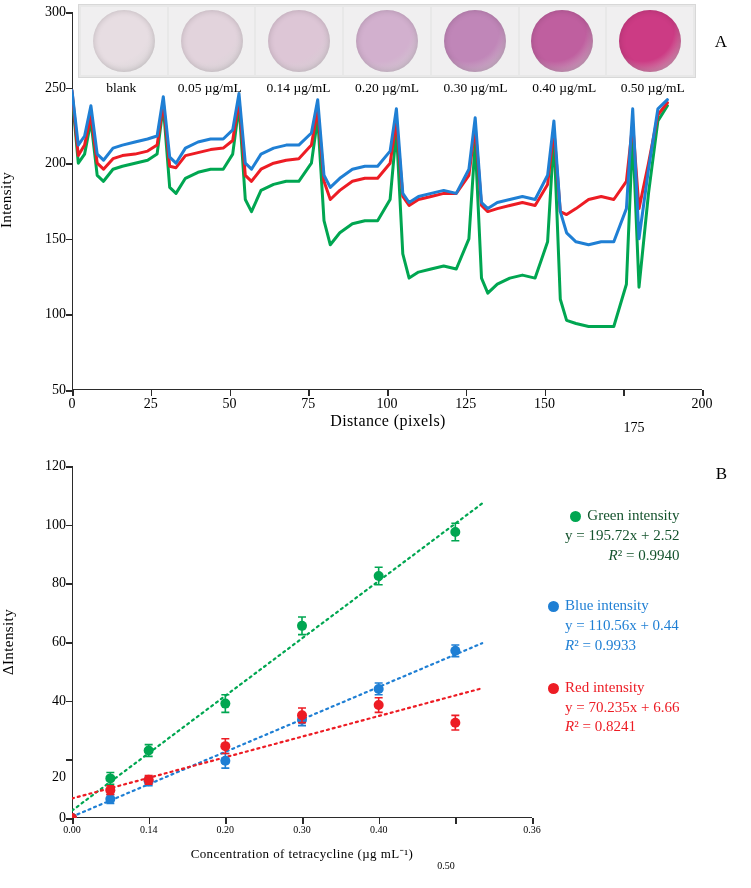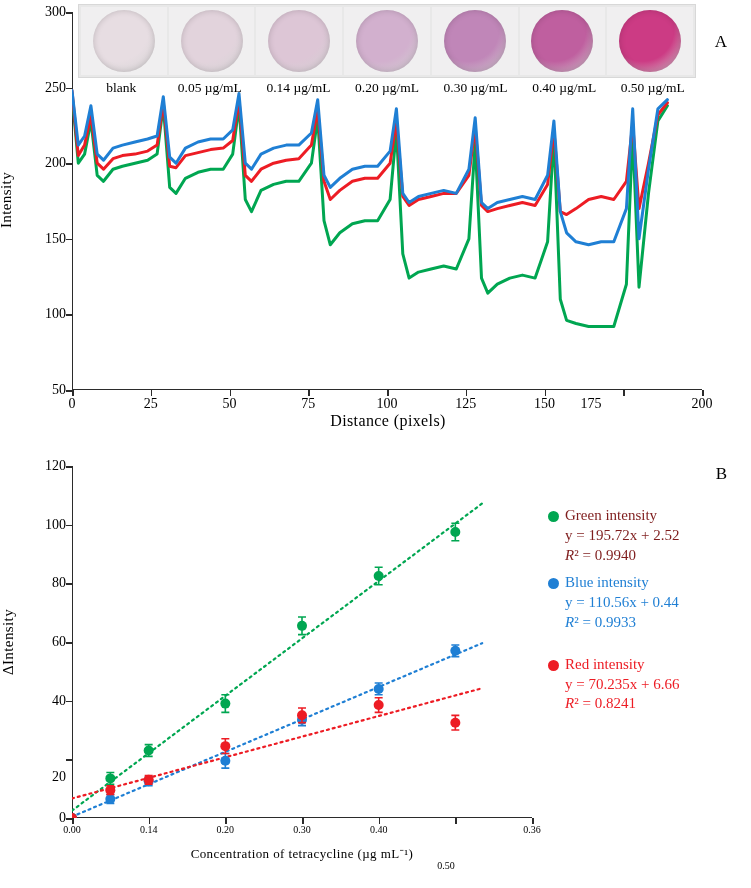--- a/index.html
+++ b/index.html
@@ -114,21 +114,21 @@
         <div class="xtick" style="left: 157.5px;">50</div>
         <div class="xtickmark" style="left: 157.5px;"></div>
         <div class="xtick" style="left: 236.25px;">75</div>
         <div class="xtickmark" style="left: 236.25px;"></div>
         <div class="xtick" style="left: 315px;">100</div>
         <div class="xtickmark" style="left: 315px;"></div>
         <div class="xtick" style="left: 393.75px;">125</div>
         <div class="xtickmark" style="left: 393.75px;"></div>
         <div class="xtick" style="left: 472.5px;">150</div>
         <div class="xtickmark" style="left: 472.5px;"></div>
-        <div class="xtick" style="left: 519px;">175</div>
+        <div class="xtick" style="left: 562px; margin-top: 24px;">175</div>
         <div class="xtickmark" style="left: 551.25px;"></div>
         <div class="xtick" style="left: 630px;">200</div>
         <div class="xtickmark" style="left: 630px;"></div>
       </div>
 
     <div id="ylabelA" class="axis-label">Intensity</div>
     <div id="xlabelA" class="axis-label">Distance (pixels)</div>
     <div id="letterA" class="panel-letter">A</div>
   </div>
 
@@ -207,21 +207,21 @@
         <div class="xtickmark" style="left: 383.333px;"></div>
         <div class="xtick" style="left: 460px;">0.36</div>
         <div class="xtickmark" style="left: 460px;"></div>
       </div>
 
     <div id="ylabelB" class="axis-label">ΔIntensity</div>
     <div id="xlabelB" class="axis-label">Concentration of tetracycline (µg mL⁻¹)</div>
     <div id="letterB" class="panel-letter">B</div>
 
     <div class="legend" id="legendB" style="left:548px;top:60px;">
-        <div style="margin-bottom: 8px; color: #7f1d1d;">
+        <div style="margin-bottom: 31px; color: #14532d; text-align: right;">
           <div><span class="dot" style="background: rgb(0, 166, 81);"></span><span>Green intensity</span></div>
           <div class="eq">y = 195.72x + 2.52</div>
           <div class="eq"><i>R</i>² = 0.9940</div>
         </div>
         <div style="margin-bottom: 22px; color: rgb(31, 127, 212);">
           <div><span class="dot" style="background: rgb(31, 127, 212);"></span><span>Blue intensity</span></div>
           <div class="eq">y = 110.56x + 0.44</div>
           <div class="eq"><i>R</i>² = 0.9933</div>
         </div>
         <div style="margin-bottom: 22px; color: rgb(237, 28, 36);">

